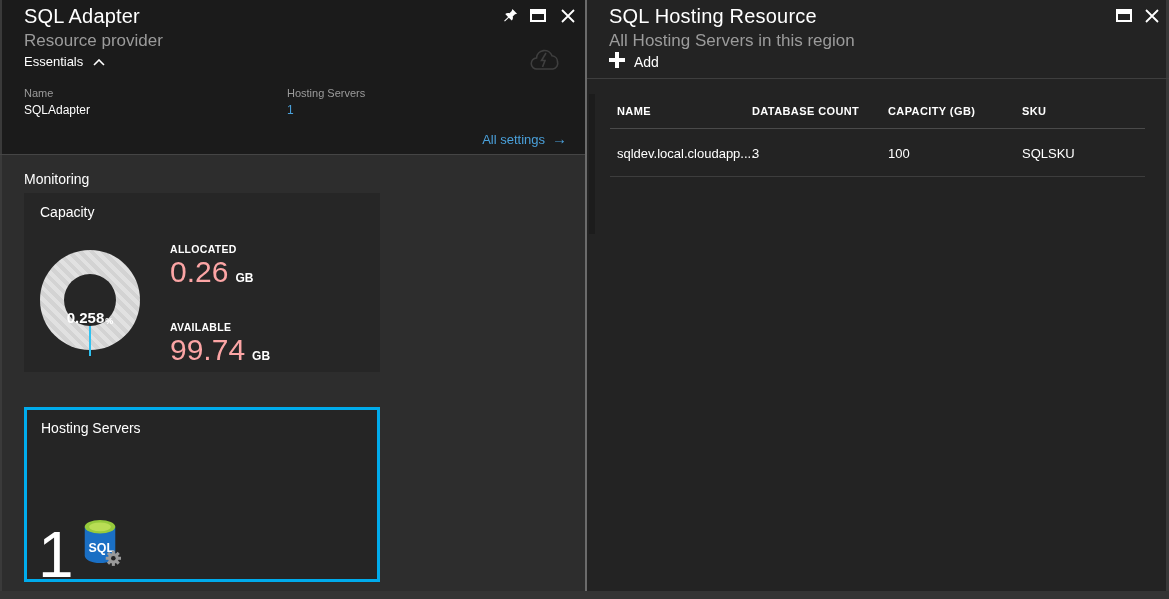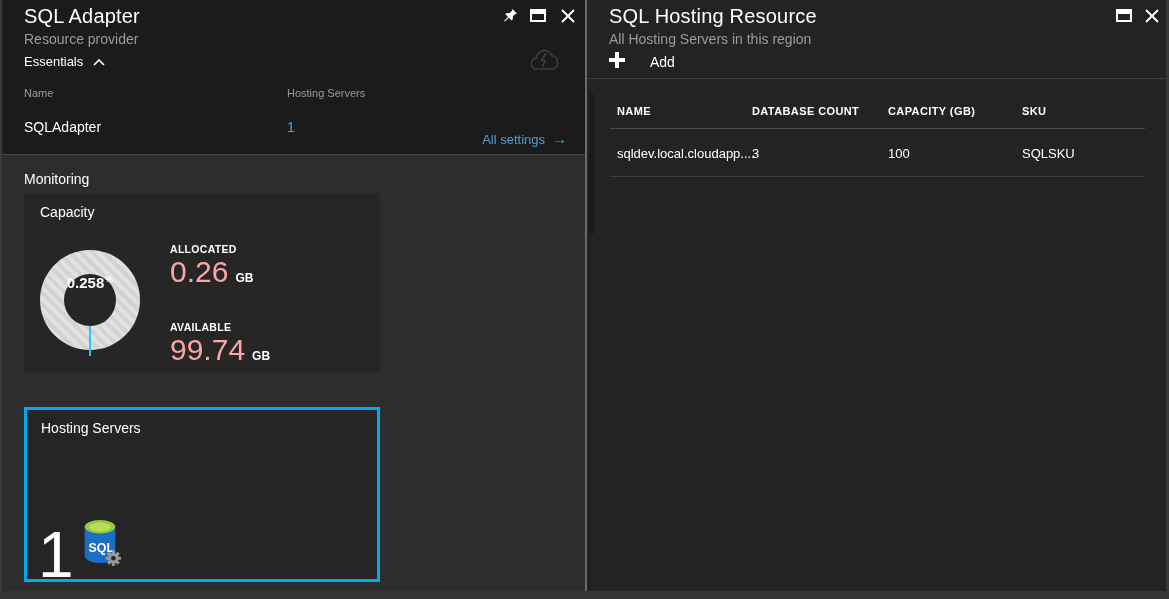--- a/index.html
+++ b/index.html
@@ -16,39 +16,39 @@
   .iconbtn{position:absolute;width:18px;height:18px;background:none;border:none;cursor:pointer;padding:0;display:flex;align-items:center;justify-content:center;}
   .hline{position:absolute;height:1px;background:#454545;}
   .section-title{position:absolute;font-size:14px;color:#fff;font-weight:400;}
 
   
   .blade-left{position:absolute;left:0;top:0;width:585px;height:505px;background:#1b1b1b;}
   .blade-left .content-bg{position:absolute;left:0;top:155px;width:585px;height:444px;background:#2d2d2d;}
   .left-edge{position:absolute;left:0;top:0;width:2px;height:599px;background:#3a3a3a;}
 
   .blade-title{position:absolute;left:24px;top:5px;font-size:20px;font-weight:300;color:#fff;letter-spacing:.2px;}
-  .blade-subtitle{position:absolute;left:24px;top:31px;font-size:14px;color:#9b9b9b;font-weight:400;}
+  .blade-subtitle{position:absolute;left:24px;top:31px;font-size:17px;color:#9b9b9b;font-weight:400;}
 
   .essentials-toggle{position:absolute;left:24px;top:54px;display:flex;align-items:center;gap:10px;background:none;border:none;color:#fff;font-size:13px;cursor:pointer;font-family:inherit;}
   .cloud-icn{position:absolute;right:20px;top:48px;}
 
   .ess-label{position:absolute;font-size:11px;color:#9b9b9b;}
-  .ess-value{position:absolute;font-size:14px;color:#fff;margin-top:16px;}
+  .ess-value{position:absolute;font-size:12px;color:#fff;}
   .ess-link{color:var(--accent-blue);cursor:pointer;text-decoration:none;}
   .all-settings{position:absolute;right:18px;top:130px;font-size:13px;color:var(--accent-blue);display:flex;align-items:flex-end;gap:7px;background:none;border:none;cursor:pointer;font-family:inherit;}
   .all-settings .arr{font-size:15px;font-weight:bold;}
 
   
   .tile{position:absolute;background:#262626;cursor:pointer;}
   .capacity-tile{left:24px;top:193px;width:356px;height:179px;}
   .tile-title{position:absolute;left:16px;top:11px;font-size:14px;color:#fff;}
 
   .donut{position:absolute;left:16px;top:57px;width:100px;height:100px;border-radius:50%;
          background:repeating-linear-gradient(45deg,#d3d3d3 0 4px,#e1e1e1 4px 8px);}
-  .donut-hole{position:absolute;left:50%;top:50%;transform:translate(-50%,-50%);width:52px;height:52px;border-radius:50%;background:#262626;display:flex;align-items:flex-start;justify-content:center;white-space:nowrap;}
+  .donut-hole{position:absolute;left:50%;top:50%;transform:translate(-50%,-50%);width:52px;height:52px;border-radius:50%;background:#262626;display:flex;align-items:flex-end;justify-content:center;white-space:nowrap;}
   .donut-hole .val{font-size:15px;font-weight:700;color:#fff;}
   .donut-hole .unit{font-size:9px;font-weight:700;color:#fff;margin-left:1px;}
   .donut-tick{position:absolute;left:49px;top:74px;width:2px;height:32px;background:var(--gauge-tick);}
 
   .metric{position:absolute;left:146px;display:flex;flex-direction:column;}
   .metric.alloc{top:50px;}
   .metric.avail{top:128px;}
   .metric .mlabel{font-size:10.5px;font-weight:700;color:#fff;letter-spacing:.3px;}
   .metric .mrow{display:flex;align-items:baseline;gap:7px;}
   .metric .mvalue{font-size:30px;font-weight:300;color:#fca5a5;line-height:1.15;}
@@ -62,21 +62,21 @@
   
   .blade-divider{position:absolute;left:585px;top:0;width:2px;height:599px;background:#6b6b6b;}
 
   
   .blade-right{position:absolute;left:587px;top:0;width:582px;height:599px;background:#232323;}
   .blade-right .blade-title{left:22px;}
   .blade-right .blade-subtitle{left:22px;}
   .right-edge{position:absolute;right:0;top:0;width:3px;height:599px;background:#383838;}
   .vscroll-thumb{position:absolute;left:2px;top:94px;width:6px;height:140px;background:#1c1c1c;cursor:pointer;}
 
-  .add-btn{position:absolute;left:22px;top:52px;display:flex;align-items:center;gap:25px;background:none;border:none;color:#fff;font-size:14px;cursor:pointer;font-family:inherit;}
+  .add-btn{position:absolute;left:22px;top:52px;display:flex;align-items:center;gap:9px;background:none;border:none;color:#fff;font-size:14px;cursor:pointer;font-family:inherit;}
   .toolbar-divider{top:78px;left:0;width:582px;background:#3e3e3e;}
 
   .th{position:absolute;top:105px;font-size:11px;font-weight:700;color:#fff;letter-spacing:.4px;}
   .td{position:absolute;top:146px;font-size:13px;color:#fff;}
   .c0{left:30px;} .c1{left:165px;} .c2{left:301px;} .c3{left:435px;}
   .thead-line{top:128px;left:23px;width:535px;background:#4a4a4a;}
   .row-line{top:176px;left:23px;width:535px;background:#3d3d3d;}
   .grid-row{position:absolute;left:10px;top:132px;width:560px;height:44px;cursor:pointer;}
 
   

